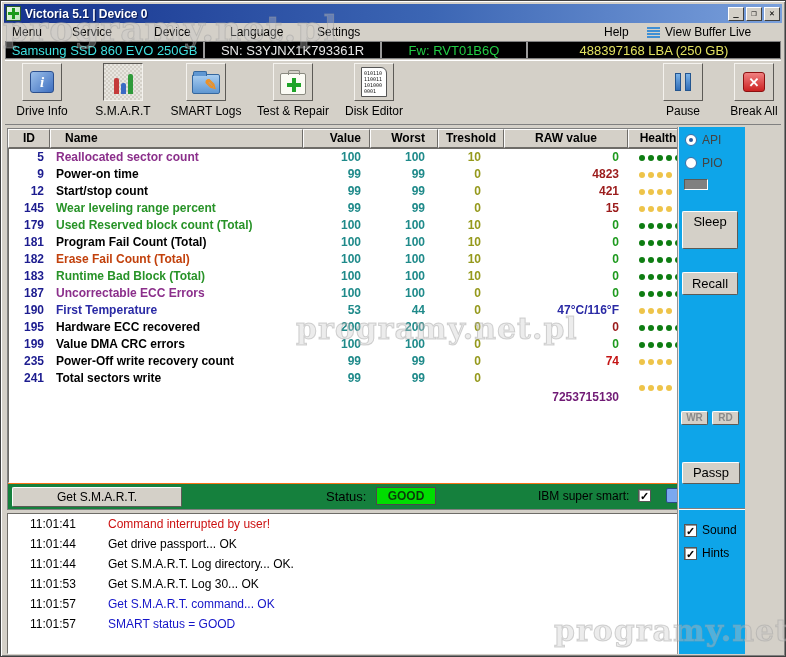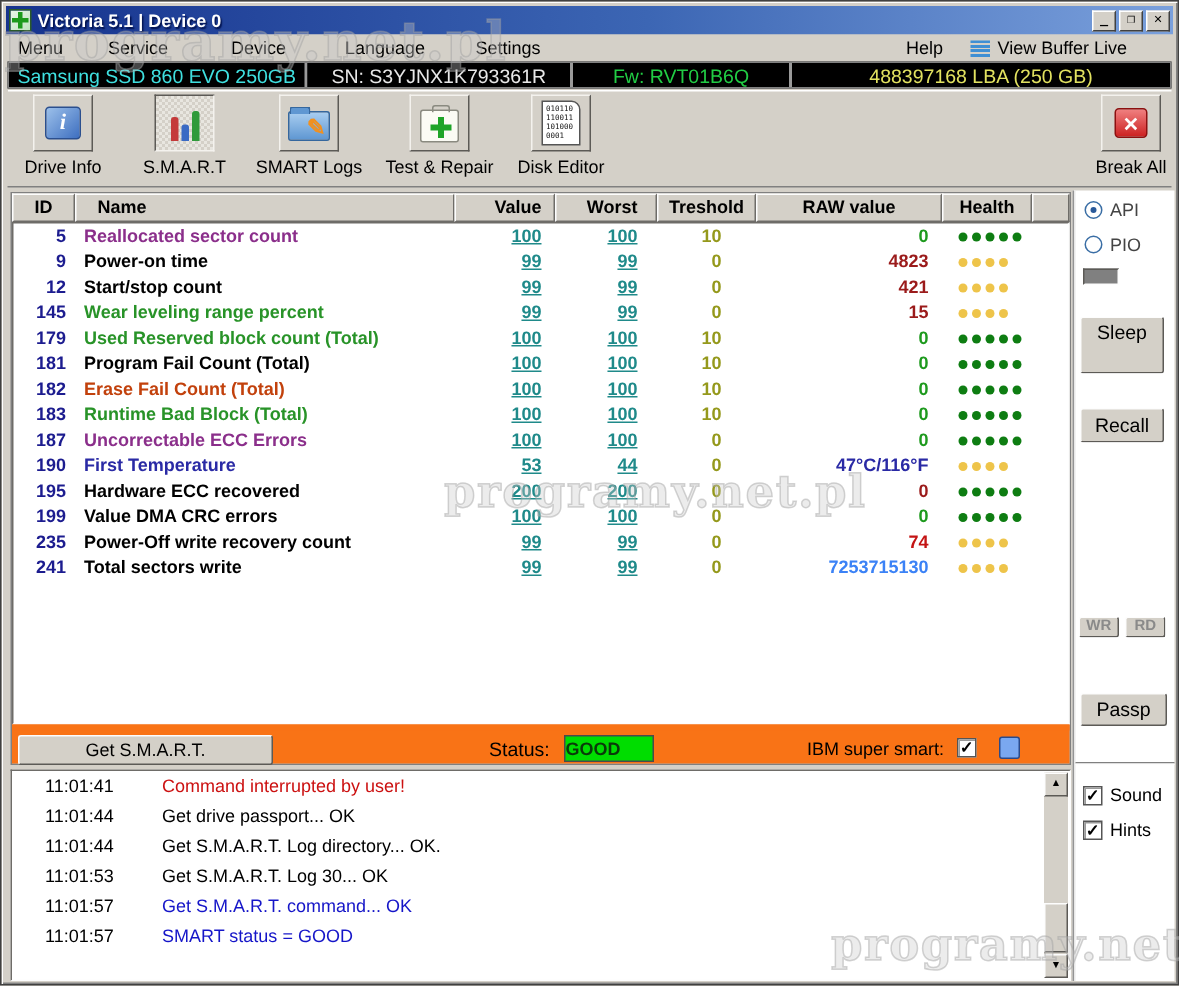--- a/index.html
+++ b/index.html
@@ -83,37 +83,37 @@
   .tbl-header .hcell { border:1px solid; border-color:#fdfdfd #6e6c68 #6e6c68 #fdfdfd;
                 font-size:12px; font-weight:bold; line-height:16px; color:#000; overflow:hidden; white-space:nowrap; }
   .hc-id { text-align:center; } .hc-name { padding-left:14px; }
   .hc-value { text-align:right; padding-right:8px; } .hc-worst { text-align:right; padding-right:12px; }
   .hc-tres, .hc-raw, .hc-health { text-align:center; }
   .tbl-body { flex:1; background:#fff; border:1px solid; border-color:#6e6c68 #fdfdfd #fdfdfd #6e6c68; overflow:hidden; }
   .trow { height:17px; display:grid; grid-template-columns:42px 253px 67px 68px 66px 124px 60px 1fr;
           font-size:12px; font-weight:bold; line-height:17px; white-space:nowrap; }
   .c-id { text-align:right; padding-right:7px; color:#1c1c8f; }
   .c-name { padding-left:5px; overflow:hidden; }
-  .c-val, .c-worst { text-align:right; color:#1f8a8a;text-decoration:underline; }
+  .c-val, .c-worst { text-align:right; color:#1f8a8a; }
   .c-val { padding-right:10px; } .c-worst { padding-right:14px; }
   .c-tres { text-align:right; padding-right:24px; color:#95991c; }
   .c-raw { text-align:right; padding-right:10px; }
   .c-health { padding-left:10px; display:flex; align-items:center; }
   .dot { width:6px; height:6px; border-radius:50%; display:inline-block; margin-right:3px; flex:none; }
 
   
-  .status-row { height:26px; flex:none; background:#f97316; position:relative;
-                border-top:4px solid #f97316; }
+  .status-row { height:26px; flex:none; background:#15803d; position:relative;
+                border-top:1px solid #f97316; }
   .btn { background:#d4d0c8; border:1px solid; border-color:#fdfdfd #5c5a56 #5c5a56 #fdfdfd;
          font-size:12px; color:#000; text-align:center; }
   .get-smart-btn { position:absolute; left:4px; top:3px; width:170px; height:20px; line-height:18px; border-radius:2px; }
   .status-label { position:absolute; left:318px; top:5px; font-size:13px; }
   .good-badge { position:absolute; left:368px; top:3px; width:60px; height:18px; background:#00dd00;
                 border:1px solid #4a4a4a; color:#0a3a0a; font-size:12px; font-weight:bold;
-                text-align:left; line-height:16px; }
+                text-align:center; line-height:16px; }
   .ibm-label { position:absolute; left:530px; top:5px; font-size:12px; }
   .checkbox { width:13px; height:13px; background:#fff; border:1px solid #555;
               box-shadow:inset 1px 1px 0 #9a9a9a; font-size:11px; line-height:12px; text-align:center;
               color:#000; font-weight:bold; }
   .cb-ibm { position:absolute; left:630px; top:5px; }
   .blue-led { position:absolute; left:658px; top:4px; width:14px; height:15px; background:#7aa8f0;
               border:1px solid #2a4a8a; border-radius:2px; }
 
   
   .logbox { position:absolute; left:6px; top:512px; width:707px; height:141px; background:#fff;
@@ -122,21 +122,21 @@
   .log-time { position:absolute; left:22px; color:#000; }
   .log-msg { position:absolute; left:100px; }
   .log-scroll { position:absolute; right:1px; top:1px; width:16px; bottom:1px; background:#d4d0c8; }
   .scr-btn { position:absolute; left:0; width:16px; height:16px; background:#d4d0c8; border:1px solid;
              border-color:#fdfdfd #5c5a56 #5c5a56 #fdfdfd; font-size:7px; text-align:center; line-height:14px; color:#000; }
   .scr-up { top:0; } .scr-down { bottom:0; }
   .scr-thumb { position:absolute; left:0; width:16px; bottom:17px; height:33px; background:#d4d0c8;
                border:1px solid; border-color:#fdfdfd #5c5a56 #5c5a56 #fdfdfd; }
 
   
-  .side-panel { position:absolute; left:714px; top:126px; width:68px; height:527px; background:#ffffff;
+  .side-panel { position:absolute; left:676px; top:126px; width:68px; height:527px; background:#0ea5e9;
                 border-left:2px groove #e8e8e8; }
   .radio-row { position:absolute; left:6px; display:flex; align-items:center; gap:5px; font-size:12px; color:#444; }
   .radio { width:12px; height:12px; border-radius:50%; background:#fff; border:1px solid #3a6ea5;
            position:relative; }
   .radio.sel::after { content:""; position:absolute; left:3px; top:3px; width:4px; height:4px;
            border-radius:50%; background:#2a5a9a; }
   .gray-led { position:absolute; left:5px; top:52px; width:24px; height:11px; background:#808080;
               border:1px solid; border-color:#5c5a56 #fdfdfd #fdfdfd #5c5a56; }
   .side-btn { position:absolute; border-radius:2px; }
   .sleep-btn { left:3px; top:84px; width:56px; height:38px; font-size:13px; line-height:20px; }
@@ -225,20 +225,29 @@
     </div>
     <div class="tb-item" style="left:336px;width:66px">
       <div class="tb-icon-btn">
           <div class="ic-doc">010110
 110011
 101000
 0001</div>
         </div>
       <div class="tb-label">Disk Editor</div>
     </div>
+    <div class="tb-item" style="left:652px;width:52px">
+      <div class="tb-icon-btn">
+          <div class="ic-pause">
+            <i></i>
+            <i></i>
+          </div>
+        </div>
+      <div class="tb-label">Pause</div>
+    </div>
     <div class="tb-item" style="left:718px;width:62px">
       <div class="tb-icon-btn">
           <div class="ic-break">✕</div>
         </div>
       <div class="tb-label">Break All</div>
     </div>
   </div>
 
   <div class="smart-panel">
     <div class="tbl-header">
@@ -454,21 +463,21 @@
             <span class="dot" style="background: rgb(238, 196, 74);"></span>
           </div>
           <div class=""></div>
         </div>
         <div class="trow">
           <div class="c-id">241</div>
           <div class="c-name" style="color: rgb(0, 0, 0);">Total sectors write</div>
           <div class="c-val">99</div>
           <div class="c-worst">99</div>
           <div class="c-tres">0</div>
-          <div class="c-raw" style="color: #3b82f6;">7253715130</div>
+          <div class="c-raw" style="color: #701a75; margin-top: 19px;">7253715130</div>
           <div class="c-health">
             <span class="dot" style="background: rgb(238, 196, 74);"></span>
             <span class="dot" style="background: rgb(238, 196, 74);"></span>
             <span class="dot" style="background: rgb(238, 196, 74);"></span>
             <span class="dot" style="background: rgb(238, 196, 74);"></span>
           </div>
           <div class=""></div>
         </div>
       </div>
     <div class="status-row">

